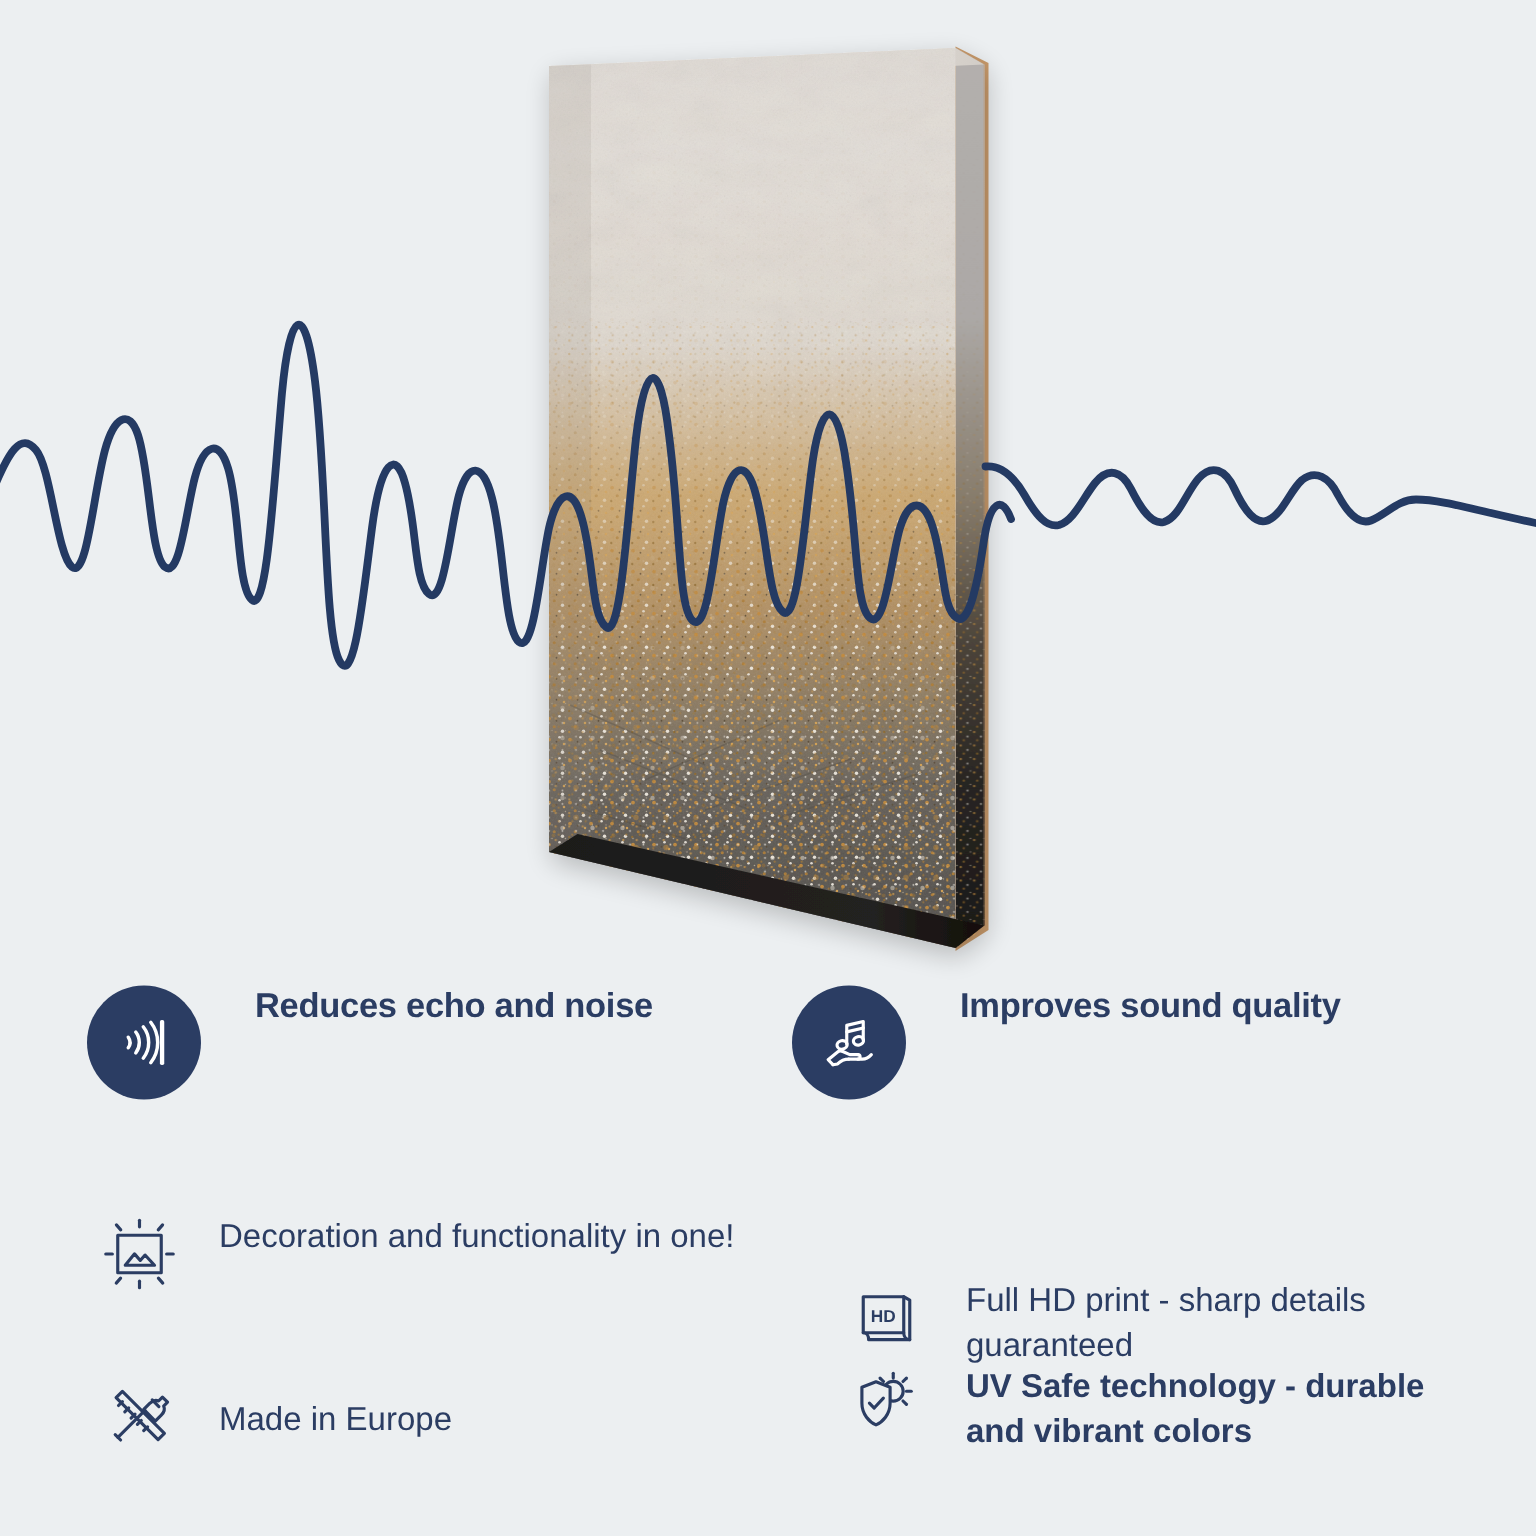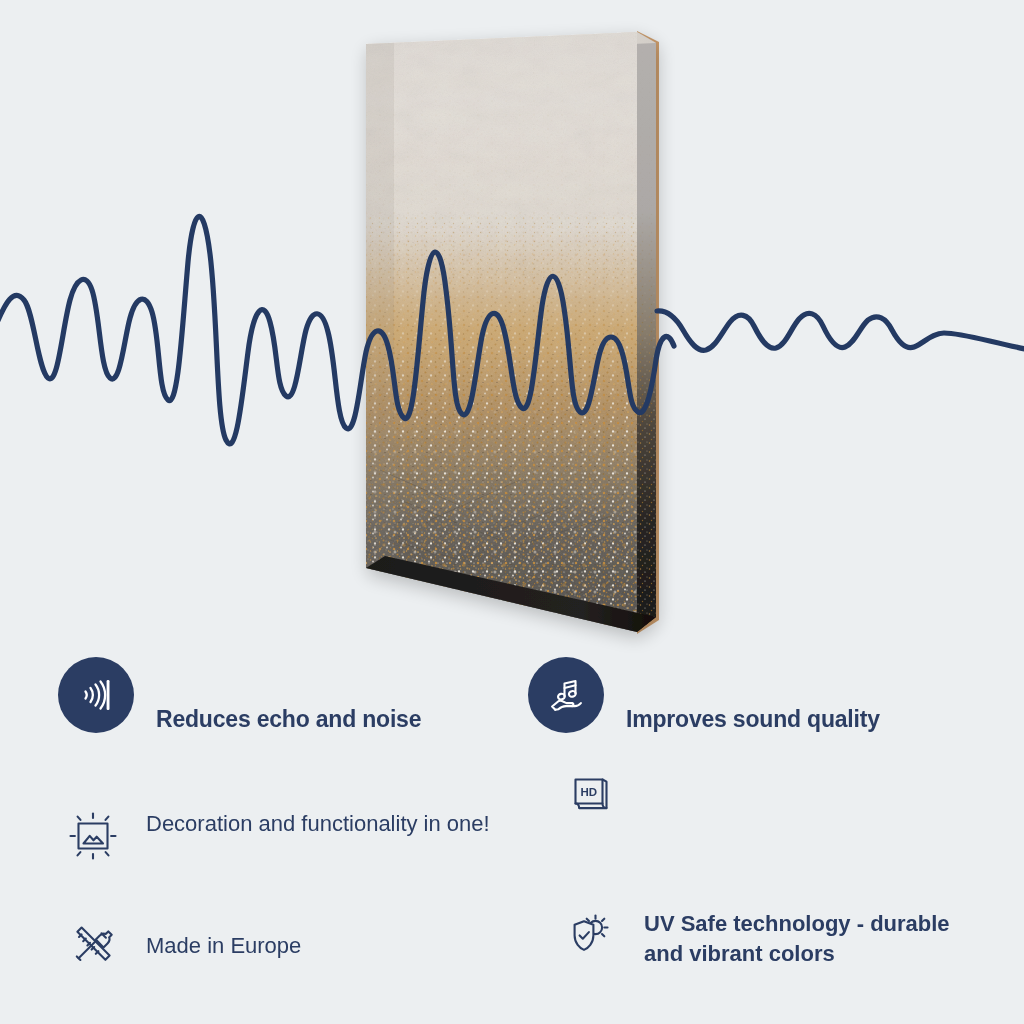--- a/index.html
+++ b/index.html
@@ -13,21 +13,21 @@
   #stage{position:absolute;inset:0;width:1024px;height:1024px;}
 
   
   #wave-layer{position:absolute;left:0;top:0;width:1024px;height:1024px;pointer-events:none;}
 
   
   #artwork{position:absolute;left:0;top:0;width:1024px;height:1024px;}
 
   
   .badge-row{
-    position:absolute;display:flex;align-items:flex-end;gap:22px;
+    position:absolute;display:flex;align-items:flex-start;gap:36px;
   }
   .badge-circle{
     width:76px;height:76px;border-radius:50%;
     background:#2B3D63;flex:0 0 76px;
     display:flex;align-items:center;justify-content:center;
   }
   .badge-title{
     font-size:23px;font-weight:bold;color:#2B3D63;
     letter-spacing:-0.2px;white-space:nowrap;
   }
@@ -318,31 +318,32 @@
           <path d="M13.6 9.6l2.9 3.3"></path>
           <path d="M41.6 45.1l2.9 3.3"></path>
           <path d="M44.4 9.6l-2.9 3.3"></path>
           <path d="M16.4 45.1l-2.9 3.3"></path>
         </g>
       </svg>
     </div>
     <div class="feat-text">Decoration and functionality in one!</div>
   </div>
 
-  <div class="feat-row" style="left:560px;top:748px;">
+  <div class="feat-row" style="left:560px;top:833px;">
     <div class="feat-icon">
       <svg width="58" height="58" viewBox="0 0 58 58">
         <g fill="none" stroke="#2B3D63" stroke-width="2.1" stroke-linecap="round" stroke-linejoin="round">
           <path d="M13.5 14.5h27v24h-27z"></path>
           <path d="M13.5 38.5c2.4 0 3.6 2.2 3.6 4.6h27.4c-2.6 0-4-2.2-4-4.6"></path>
           <path d="M40.5 14.5l4 2.2v26.4"></path>
         </g>
         <text x="26.8" y="31.2" text-anchor="middle" font-family="Liberation Sans, sans-serif" font-size="11.5" font-weight="bold" fill="#2B3D63">HD</text>
       </svg>
     </div>
+    <div class="feat-text">Full HD print - sharp details guaranteed</div>
   </div>
 
   <div class="feat-row" style="left:62px;top:898px;align-items:center;">
     <div class="feat-icon">
       <svg width="58" height="58" viewBox="0 0 58 58">
         <g fill="none" stroke="#2B3D63" stroke-width="2.1" stroke-linecap="round" stroke-linejoin="round">
 
           <path d="M13.4 16.8l4.2-4.2 28 28-4.2 4.2z"></path>
           <path d="M17.6 19.4l-2.6 2.6"></path>
           <path d="M21.8 23.6l-2.6 2.6"></path>

